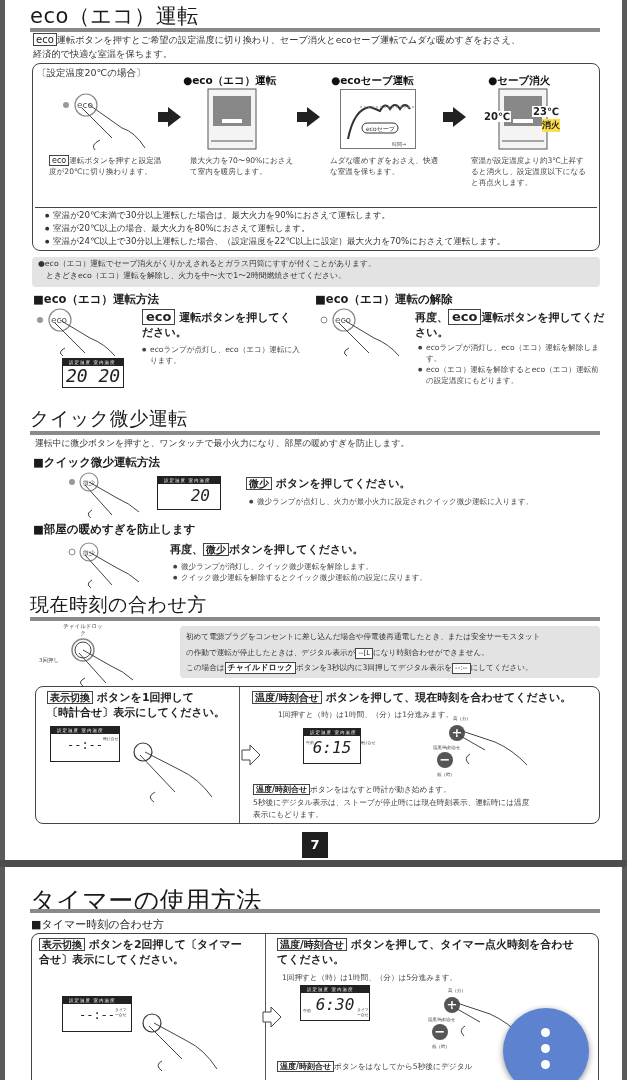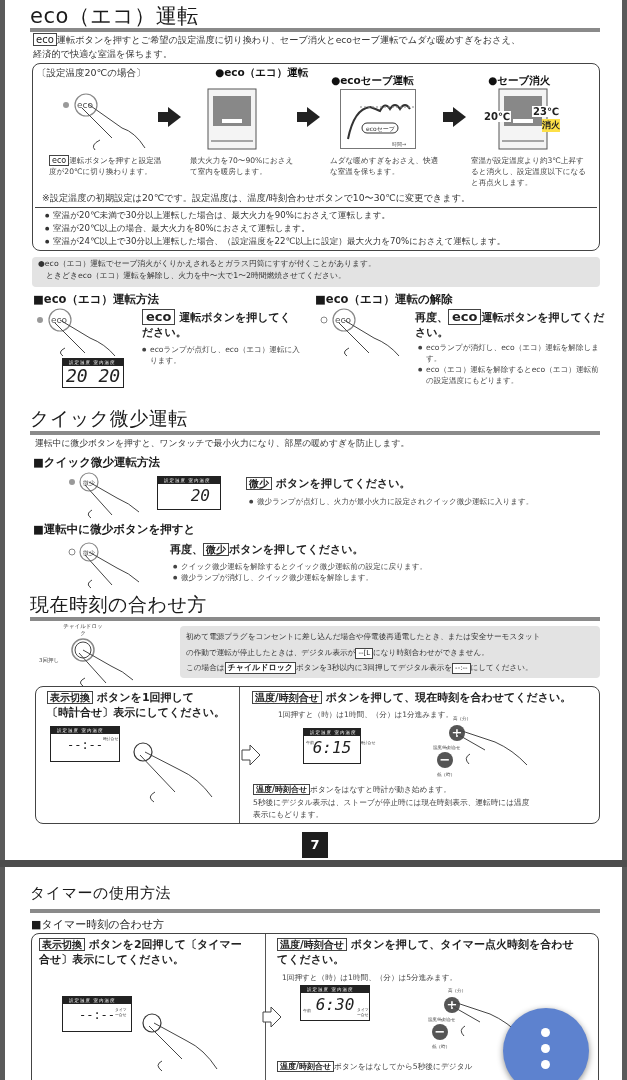--- a/index.html
+++ b/index.html
@@ -57,21 +57,21 @@
     <circle cx="26" cy="15" r="11" fill="none" stroke="#888" stroke-width="1.2"></circle>
     <text x="17" y="18" font-size="9" fill="#555" font-family="DejaVu Sans, sans-serif">eco</text>
     <path d="M22 18 L52 48 M28 14 L62 38 Q75 42 85 58 M40 50 Q30 55 35 60" stroke="#444" fill="none" stroke-width="1"></path>
   </svg>
   <div class="caption" style="left:44px; top:155px; width:116px;">
     <span class="kbd" style="font-size:8px; line-height:9px;">eco</span><span>運転ボタンを押すと設定温度が20℃に切り換わります。</span>
   </div>
 
   <div class="arrow-r" style="left:163px; top:107px;"></div>
 
-  <div class="bullet-h" style="left:178px; top:66px;margin-left:32px;">●eco（エコ）運転</div>
+  <div class="bullet-h" style="left:178px; top:74px;">●eco（エコ）運転</div>
   <svg style="left:202px; top:88px;" width="50" height="62">
     <rect x="1" y="1" width="48" height="60" fill="#f4f4f4" stroke="#555"></rect>
     <rect x="6" y="8" width="38" height="30" fill="#888"></rect>
     <rect x="15" y="31" width="20" height="4" fill="#fff"></rect>
     <line x1="4" y1="53" x2="46" y2="53" stroke="#555"></line>
   </svg>
   <div class="caption" style="left:185px; top:155px; width:110px;">最大火力を70〜90%におさえて室内を暖房します。</div>
 
   <div class="arrow-r" style="left:302px; top:107px;"></div>
 
@@ -93,21 +93,20 @@
     <rect x="1" y="1" width="48" height="60" fill="#f4f4f4" stroke="#555"></rect>
     <rect x="6" y="8" width="38" height="30" fill="#888"></rect>
     <rect x="15" y="31" width="20" height="4" fill="#fff"></rect>
     <line x1="4" y1="53" x2="46" y2="53" stroke="#555"></line>
   </svg>
   <div style="position:absolute; left:478px; top:111px; font-size:10px; font-weight:bold; background:#fff; padding:0 1px;">20℃</div>
   <div style="position:absolute; left:527px; top:106px; font-size:10px; font-weight:bold; background:#fff; padding:0 1px;">23℃</div>
   <div style="position:absolute; left:537px; top:119px; font-size:9px; font-weight:bold; background:#fde047;">消火</div>
   <div class="caption" style="left:466px; top:155px; width:118px;">室温が設定温度より約3℃上昇すると消火し、設定温度以下になると再点火します。</div>
 
-  <div class="para" style="left:37px; top:191px; font-size:9.2px;">※設定温度の初期設定は20℃です。設定温度は、温度/時刻合わせボタンで10〜30℃に変更できます。</div>
   <div style="position:absolute; left:30px; top:207px; width:562px; height:1px; background:#444;"></div>
   <ul class="bullets para" style="left:40px; top:209px; width:555px; font-size:8.6px; line-height:13px;">
     <li>室温が20℃未満で30分以上運転した場合は、最大火力を90%におさえて運転します。</li>
     <li>室温が20℃以上の場合、最大火力を80%におさえて運転します。</li>
     <li>室温が24℃以上で30分以上運転した場合、（設定温度を22℃以上に設定）最大火力を70%におさえて運転します。</li>
   </ul>
 
   <div class="graybox" style="left:27px; top:257px; width:568px; height:30px;"></div>
   <div class="para" style="left:33px; top:258px; font-size:7.8px; line-height:12px;">
     <span>●</span><span>eco（エコ）運転でセーブ消火がくりかえされるとガラス円筒にすすが付くことがあります。</span><br>
@@ -163,33 +162,33 @@
     <div class="lcd-val" style="font-size:16px; line-height:24px; text-align:right; padding-right:10px;">20</div>
   </div>
   <div class="bold-inst" style="position:absolute; left:241px; top:476px;">
     <span class="kbd">微少</span>
     <span>ボタンを押してください。</span>
   </div>
   <ul class="bullets small" style="position:absolute; left:244px; top:496px; width:360px;">
     <li>微少ランプが点灯し、火力が最小火力に設定されクイック微少運転に入ります。</li>
   </ul>
 
-  <div class="sub" style="left:28px; top:522px;">■運転中に微少ボタンを押すと</div>
+  <div class="sub" style="left:28px; top:522px;">■部屋の暖めすぎを防止します</div>
   <svg style="left:62px; top:540px;" width="80" height="50">
     <circle cx="5" cy="12" r="3" fill="none" stroke="#888"></circle>
     <circle cx="22" cy="12" r="9" fill="none" stroke="#888" stroke-width="1.2"></circle>
     <text x="16" y="15" font-size="6" fill="#555" font-family="DejaVu Sans, sans-serif">微少</text>
     <path d="M18 15 L45 45 M22 12 L50 28 Q62 33 72 42 M25 40 Q18 44 24 48" stroke="#444" fill="none" stroke-width="1"></path>
   </svg>
   <div class="bold-inst" style="position:absolute; left:165px; top:542px;">
     <span>再度、</span><span class="kbd">微少</span><span>ボタンを押してください。</span>
   </div>
   <ul class="bullets small" style="position:absolute; left:168px; top:561px; width:380px;">
+    <li>微少ランプが消灯し、クイック微少運転を解除します。</li>
     <li>クイック微少運転を解除するとクイック微少運転前の設定に戻ります。</li>
-    <li>微少ランプが消灯し、クイック微少運転を解除します。</li>
   </ul>
 
   <div class="h1" style="top:592px; font-size:19px;">現在時刻の合わせ方</div>
   <div class="h1-rule" style="top:617px;"></div>
   <div style="position:absolute; left:58px; top:623px; width:40px; font-size:5.5px; text-align:center; line-height:7px; color:#444;">チャイルドロック</div>
   <svg style="left:36px; top:638px;" width="100" height="50">
     <circle cx="42" cy="12" r="11" fill="none" stroke="#888" stroke-width="1.5"></circle>
     <circle cx="42" cy="12" r="8" fill="none" stroke="#444"></circle>
     <path d="M38 15 L65 45 M42 12 L70 28 Q82 33 92 42 M44 40 Q36 44 42 48" stroke="#444" fill="none" stroke-width="1"></path>
   </svg>
@@ -248,21 +247,21 @@
   <div class="small" style="position:absolute; left:248px; top:784px; width:345px; line-height:12.5px; font-size:7.7px;">
     <span class="kbd" style="font-size:8px; line-height:9px; font-weight:bold;">温度/時刻合せ</span><span>ボタンをはなすと時計が動き始めます。</span><br>
     <span>5秒後にデジタル表示は、ストーブが停止時には現在時刻表示、運転時には温度</span><br>
     <span>表示にもどります。</span>
   </div>
 
   <div class="pagenum">7</div>
 </div>
 
 <div class="page page2">
-  <div class="h1" style="top:17px; font-size:15px;">タイマーの使用方法</div>
+  <div class="h1" style="top:17px; font-size:25px;">タイマーの使用方法</div>
   <div class="h1-rule" style="top:42px;"></div>
   <div class="sub" style="left:26px; top:50px; font-size:11px; font-weight:normal;">■タイマー時刻の合わせ方</div>
 
   <div class="box" style="left:26px; top:66px; width:568px; height:170px;"></div>
   <div style="position:absolute; left:260px; top:67px; width:1px; height:150px; background:#555;"></div>
 
   <div class="bold-inst" style="position:absolute; left:34px; top:70px; width:225px;">
     <span class="kbd">表示切換</span>
     <span>ボタンを2回押して〔タイマー</span><br>
     <span>合せ〕表示にしてください。</span>

